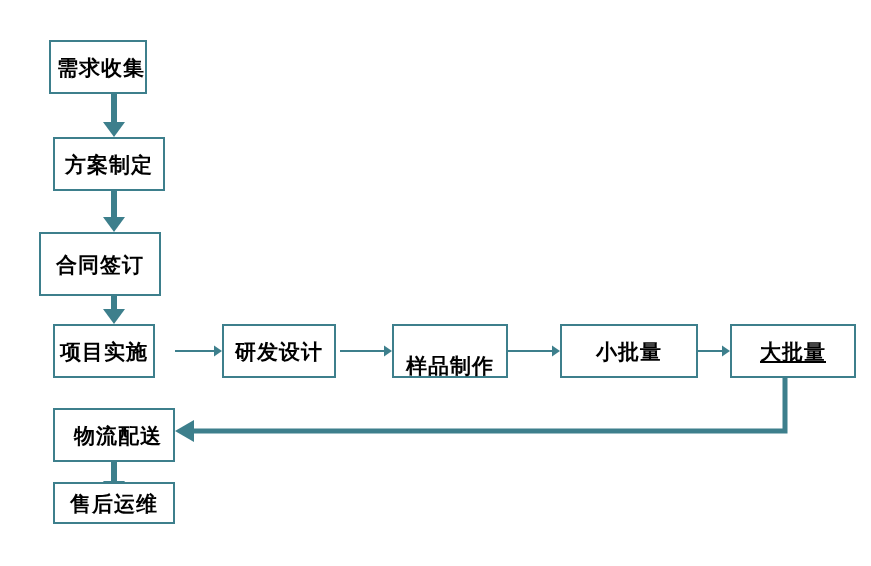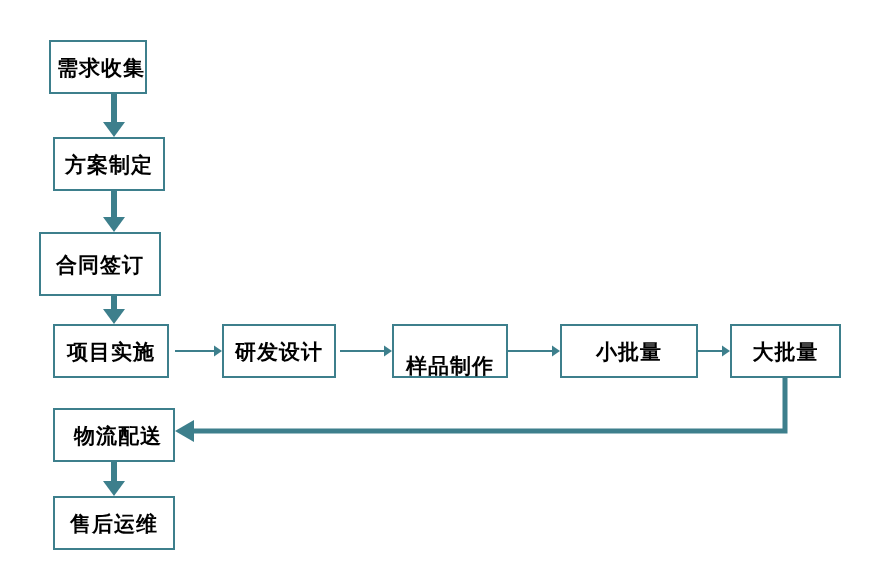--- a/index.html
+++ b/index.html
@@ -106,41 +106,41 @@
   </div>
 
   <div class="node-box" style="left:53px;  top:137px; width:112px; height:54px;">
     <span class="node-label">方案制定</span>
   </div>
 
   <div class="node-box" style="left:39px;  top:232px; width:122px; height:64px;">
     <span class="node-label">合同签订</span>
   </div>
 
-  <div class="node-box" style="left:53px;  top:324px; width:116px; height:54px;">
+  <div class="node-box" style="left:53px;  top:324px; width:102px; height:54px;">
     <span class="node-label">项目实施</span>
   </div>
 
   <div class="node-box" style="left:222px; top:324px; width:114px; height:54px;">
     <span class="node-label">研发设计</span>
   </div>
 
   <div class="node-box" style="left:392px; top:324px; width:116px; height:54px;align-items:flex-end;">
     <span class="node-label">样品制作</span>
   </div>
 
   <div class="node-box" style="left:560px; top:324px; width:138px; height:54px;">
     <span class="node-label">小批量</span>
   </div>
 
-  <div class="node-box" style="left:730px; top:324px; width:111px; height:54px;">
+  <div class="node-box" style="left:730px; top:324px; width:126px; height:54px;text-decoration:underline;">
     <span class="node-label">大批量</span>
   </div>
 
   <div class="node-box" style="left:53px;  top:408px; width:122px; height:54px;padding-left:8px;">
     <span class="node-label">物流配送</span>
   </div>
 
-  <div class="node-box" style="left:53px;  top:496px; width:122px; height:54px;">
+  <div class="node-box" style="left:53px;  top:482px; width:122px; height:42px;">
     <span class="node-label">售后运维</span>
   </div>
 
 </div>
 
 </body></html>

